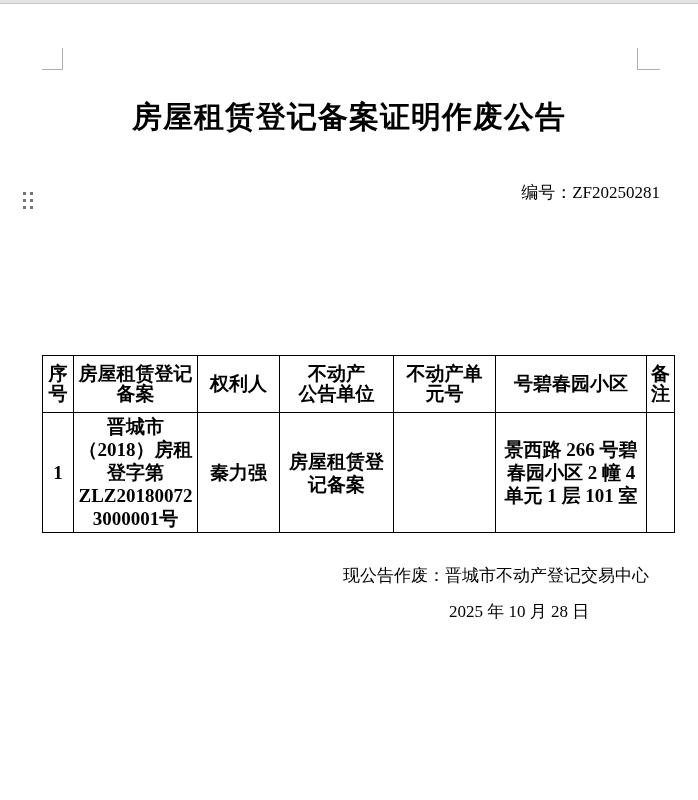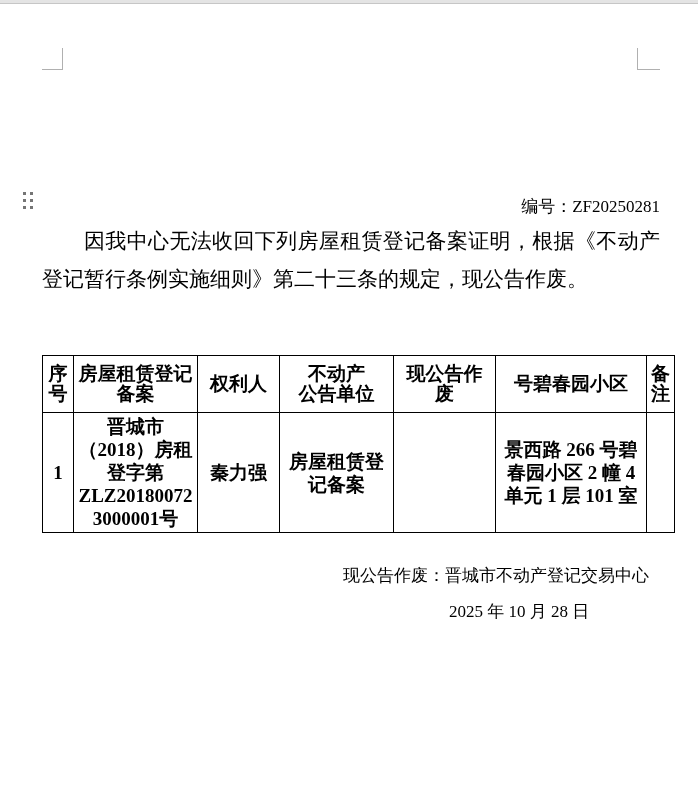--- a/index.html
+++ b/index.html
@@ -35,21 +35,21 @@
   }
   .drag-handle span { width: 3px; height: 3px; background: #757575; }
 
   .doc-title {
     position: absolute; left: 0; top: 97px; width: 698px;
     text-align: center; font-size: 30px; font-weight: bold;
     letter-spacing: 1px;
   }
 
   .doc-number {
-    position: absolute; left: 0; top: 196px; width: 660px;
+    position: absolute; left: 0; top: 182px; width: 660px;
     text-align: right; font-size: 17px; line-height: 22px;
   }
 
   .doc-body {
     position: absolute; left: 42px; top: 222px; width: 618px;
     font-size: 21px; line-height: 38px;
     text-indent: 2em; text-align: justify;
     text-justify: inter-ideograph;
   }
 
@@ -90,45 +90,45 @@
 
   <div class="drag-handle">
     <span></span>
       <span></span>
       <span></span>
       <span></span>
       <span></span>
       <span></span>
   </div>
 
+  <div class="doc-title">房屋租赁登记备案证明作废公告</div>
 
   <div class="doc-number">编号：ZF20250281</div>
 
-  <div class="doc-body">因我中心无法收回下列房屋租赁登记备案证明，根据《不动产登记暂行条例实施细则》第二十三条的规定，现公告作废。</div>
 
   <table class="notice-table">
     <colgroup>
       <col style="width:31px">
         <col style="width:124px">
         <col style="width:82px">
       <col style="width:114px">
         <col style="width:102px">
         <col style="width:151px">
       <col style="width:28px">
     </colgroup>
     <tbody>
         <tr class="header-row">
       <td>序号</td>
       <td>房屋租赁登记备案</td>
       <td>权利人</td>
       <td>
         <span style="display:block">不动产</span>
         <span style="display:block">公告单位</span>
       </td>
-      <td>现公告作废</td>
+      <td>不动产单元号</td>
       <td>号碧春园小区</td>
       <td>备注</td>
     </tr>
     <tr class="data-row">
       <td>1</td>
       <td class="cell-cert">晋城市（2018）房租登字第ZLZ201800723000001号</td>
       <td>秦力强</td>
       <td>房屋租赁登记备案</td>
       <td></td>
       <td class="cell-location">景西路 266 号碧春园小区 2 幢 4 单元 1 层 101 室</td>

